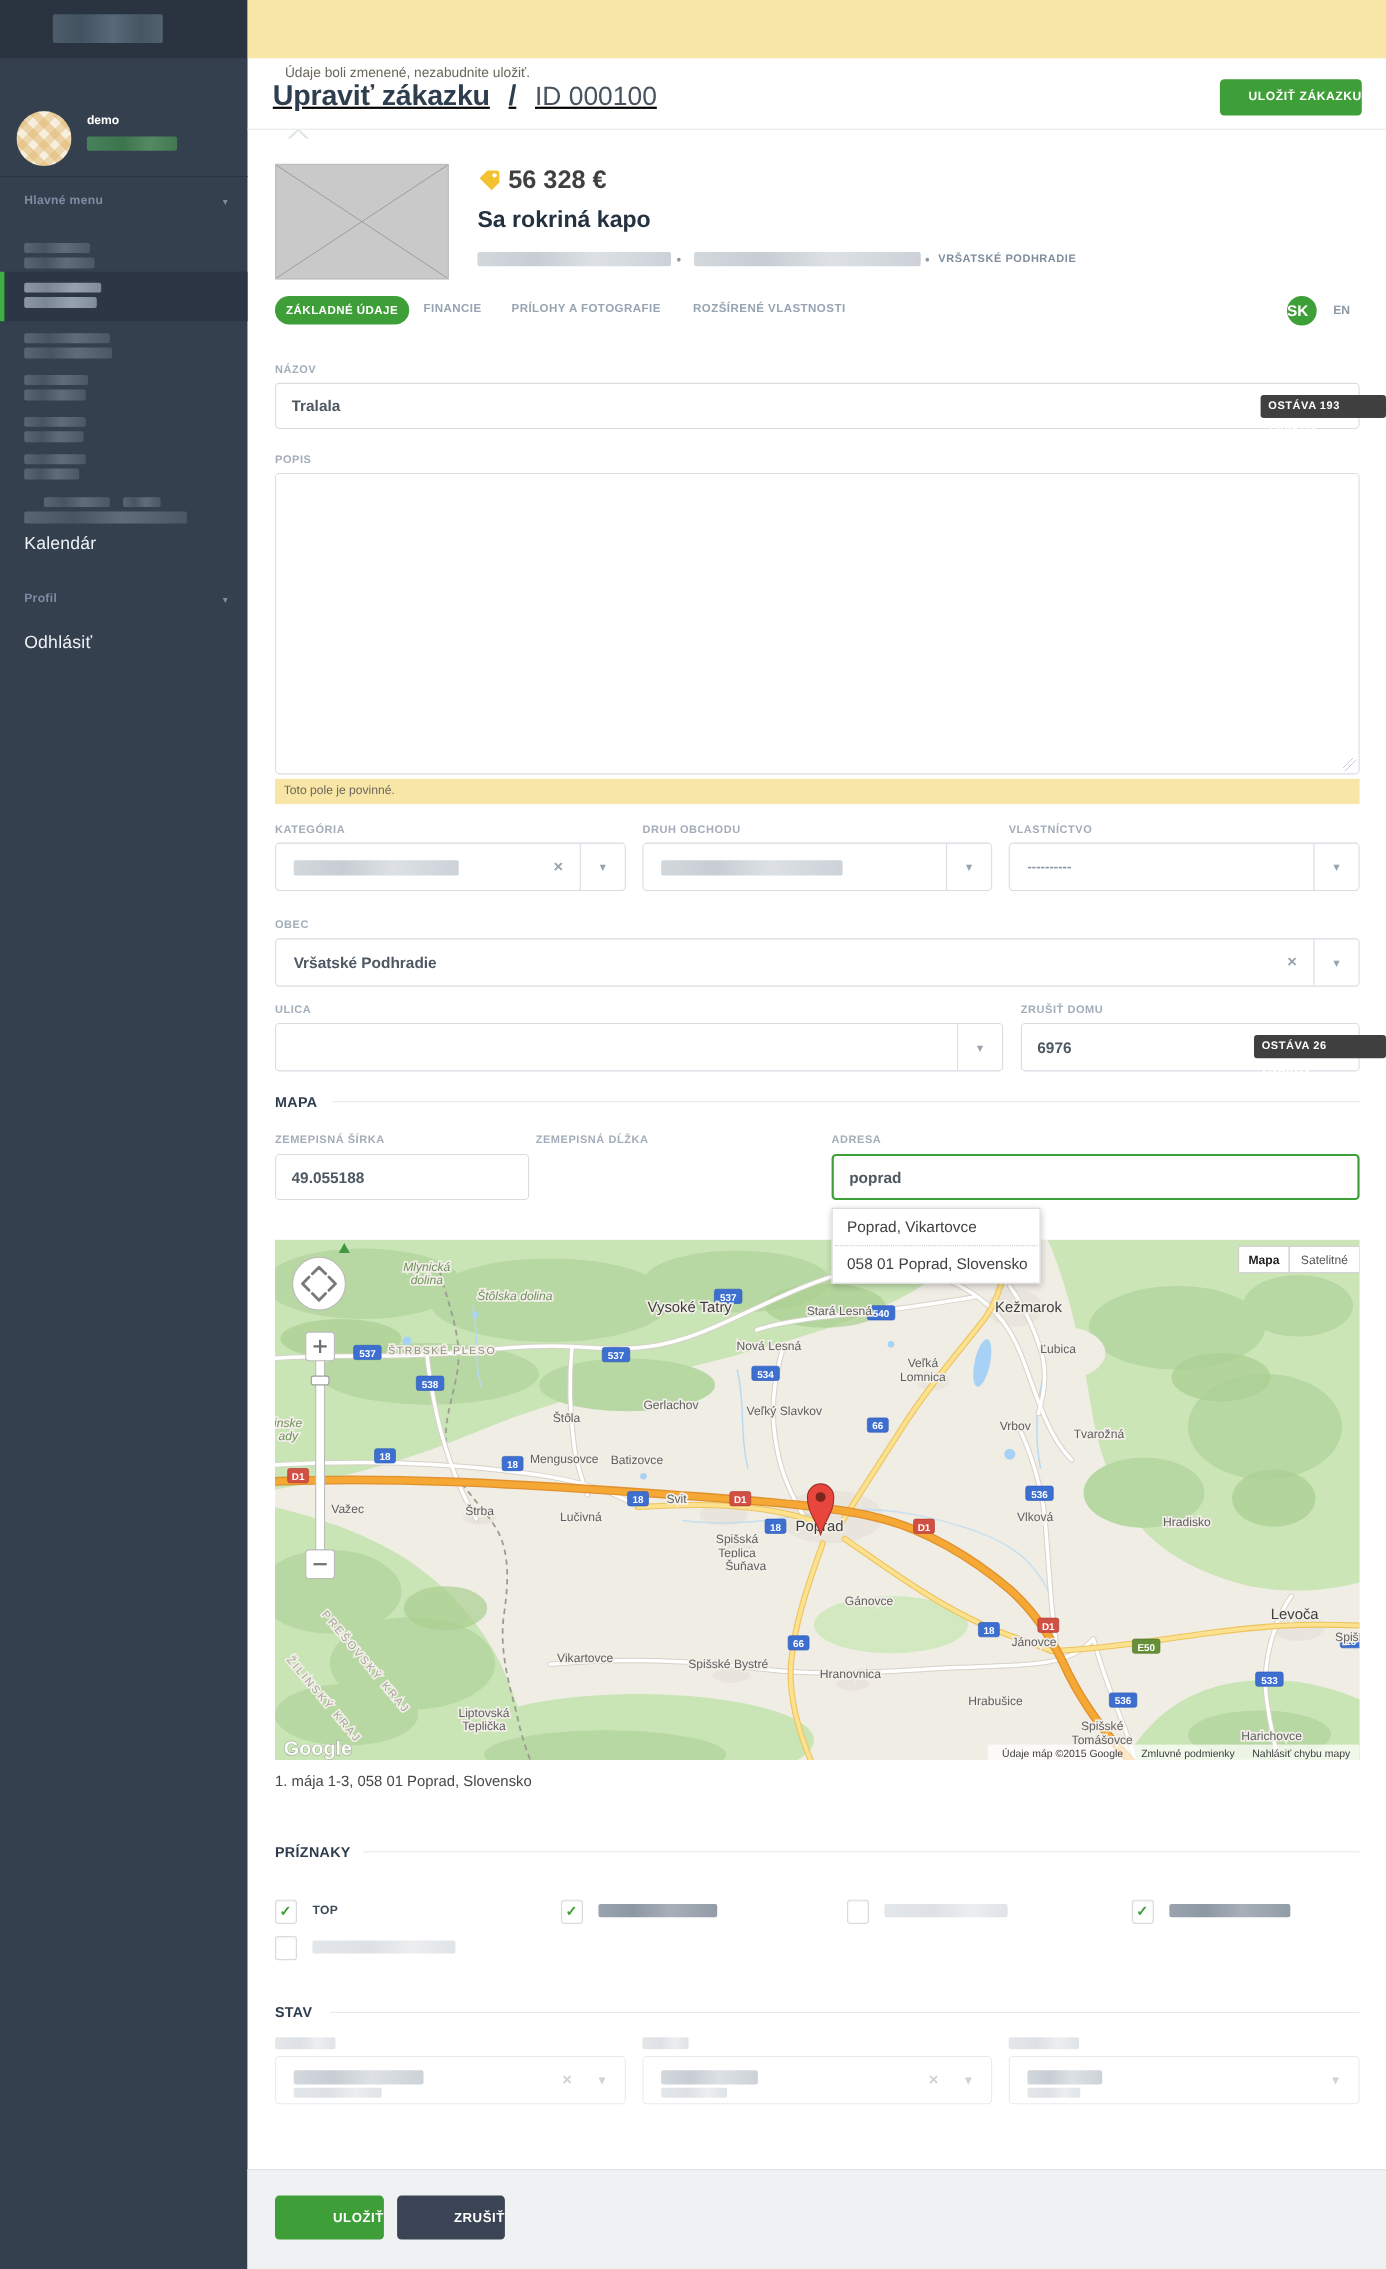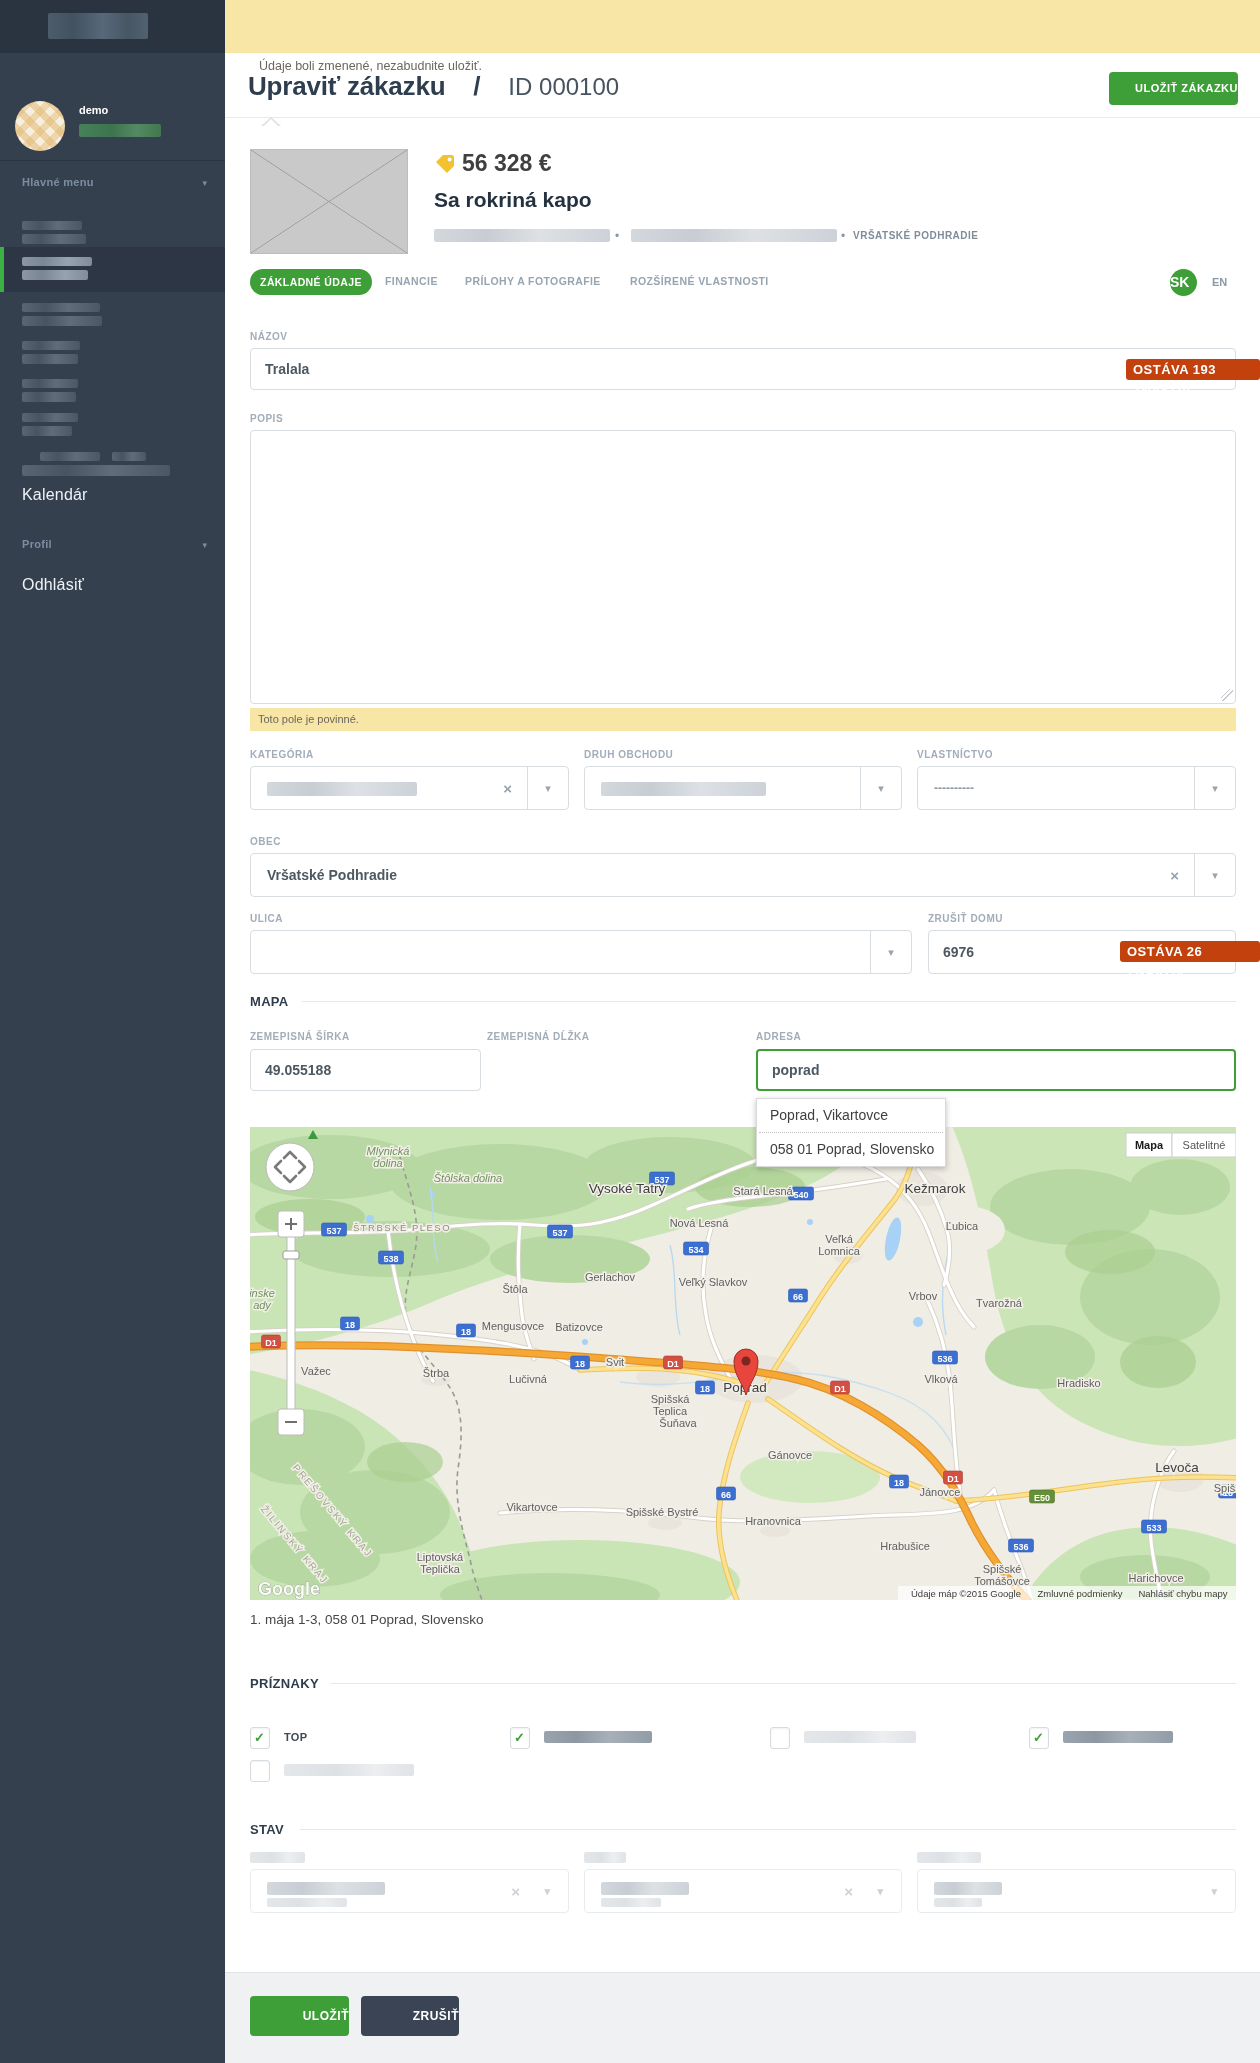--- a/index.html
+++ b/index.html
@@ -23,21 +23,21 @@
   .menu-text{position:absolute;left:22px;font-size:16px;font-weight:normal;color:#eef2f6;letter-spacing:.2px;}
   .bl{position:absolute;border-radius:2px;filter:blur(.6px);
       background:linear-gradient(90deg,#5a6573,#495462 30%,#616c7a 60%,#4c5765);}
   .bl.lt2{background:linear-gradient(90deg,#8b97a5,#7a8694 30%,#96a2b0 65%,#808c9a);}
   .active-item{position:absolute;left:0;top:247px;width:225px;height:45px;background:#2c3644;}
   .active-bar{position:absolute;left:0;top:0;width:4px;height:45px;background:#3cb043;}
   
   .notice{position:absolute;left:225px;top:0;width:1035px;height:53px;background:#f8e6a6;}
   .notice span{position:absolute;left:34px;top:19px;font-size:12.5px;color:#6b675c;margin-top:40px;}
   
-  .h1row{position:absolute;left:248px;top:71px;display:flex;align-items:baseline;gap:28px;}
+  .h1row{position:absolute;left:248px;top:71px;display:flex;align-items:baseline;gap:17px;text-decoration:underline;}
   .h1{font-size:26px;font-weight:bold;color:#2f3e4e;letter-spacing:-.2px;}
   .hid{font-size:24px;color:#47545f;}
   .btn{border-radius:4px;color:#fff;font-weight:bold;text-align:right;letter-spacing:.5px;cursor:pointer;}
   .btn-green{background:#3e9e37;}
   .btn-dark{background:#3a4454;}
   .header-line{position:absolute;left:225px;top:117px;width:1035px;height:1px;background:#e7eaec;}
   .notch-b{position:absolute;left:261px;top:117px;width:0;height:0;border-left:10px solid transparent;border-right:10px solid transparent;border-bottom:9px solid #dfe3e6;}
   .notch-f{position:absolute;left:263px;top:119px;width:0;height:0;border-left:8px solid transparent;border-right:8px solid transparent;border-bottom:8px solid #ffffff;}
   
   .ph-img{position:absolute;left:250px;top:149px;width:158px;height:105px;background:#c9c9c9;border:1px solid #bdbdbd;box-sizing:border-box;
@@ -62,22 +62,22 @@
   
   .flabel{position:absolute;font-size:10px;font-weight:bold;color:#a2adb9;letter-spacing:.5px;}
   .inp{position:absolute;box-sizing:border-box;background:#fff;border:1px solid #d8dde2;border-radius:4px;
       font-family:"Liberation Sans",sans-serif;font-size:14px;font-weight:bold;color:#4d5862;padding:0 14px;outline:none;}
   .inp.green{border:2px solid #3e9e37;}
   .sel{position:absolute;box-sizing:border-box;background:#fff;border:1px solid #d8dde2;border-radius:4px;}
   .sel .val{position:absolute;left:16px;top:50%;transform:translateY(-50%);font-size:14px;font-weight:bold;color:#4d5862;}
   .caret-cell{position:absolute;right:0;top:0;bottom:0;width:40px;border-left:1px solid #d8dde2;
       color:#98a3ae;font-size:11px;display:flex;align-items:center;justify-content:center;cursor:pointer;}
   .xclear{position:absolute;top:50%;transform:translateY(-50%);color:#97a2ad;font-size:15px;font-weight:bold;cursor:pointer;}
-  .badge-g{position:absolute;height:21px;line-height:21px;padding:0 7px;background:#c2410c;border-radius:3px;
-      color:#fff;font-size:13px;font-weight:bold;letter-spacing:.5px;}
+  .badge-g{position:absolute;height:21px;line-height:21px;padding:0 7px;background:#404040;border-radius:3px;
+      color:#fff;font-size:10px;font-weight:bold;letter-spacing:.5px;margin-left:20px;}
   .txtarea{position:absolute;left:250px;top:430px;width:986px;height:274px;box-sizing:border-box;border:1px solid #d8dde2;border-radius:4px;resize:none;outline:none;
       background-image:linear-gradient(135deg,transparent 0 6px,#c4cad0 6px 7px,transparent 7px 9px,#c4cad0 9px 10px,transparent 10px);
       background-repeat:no-repeat;background-position:right 2px bottom 2px;background-size:12px 12px;}
   .warn{position:absolute;left:250px;top:708px;width:986px;height:23px;background:#f8e6a6;}
   .warn span{position:absolute;left:8px;top:5px;font-size:11px;color:#6b675c;}
   .sect-head{position:absolute;font-size:13px;font-weight:bold;color:#2e3d4e;letter-spacing:.3px;}
   .sect-line{position:absolute;height:1px;background:#e6e9eb;}
   
   .dd{position:absolute;left:756px;top:1098px;width:188px;background:#fff;border:1px solid #d9d9d9;
       box-shadow:0 2px 6px rgba(0,0,0,.25);z-index:20;}

